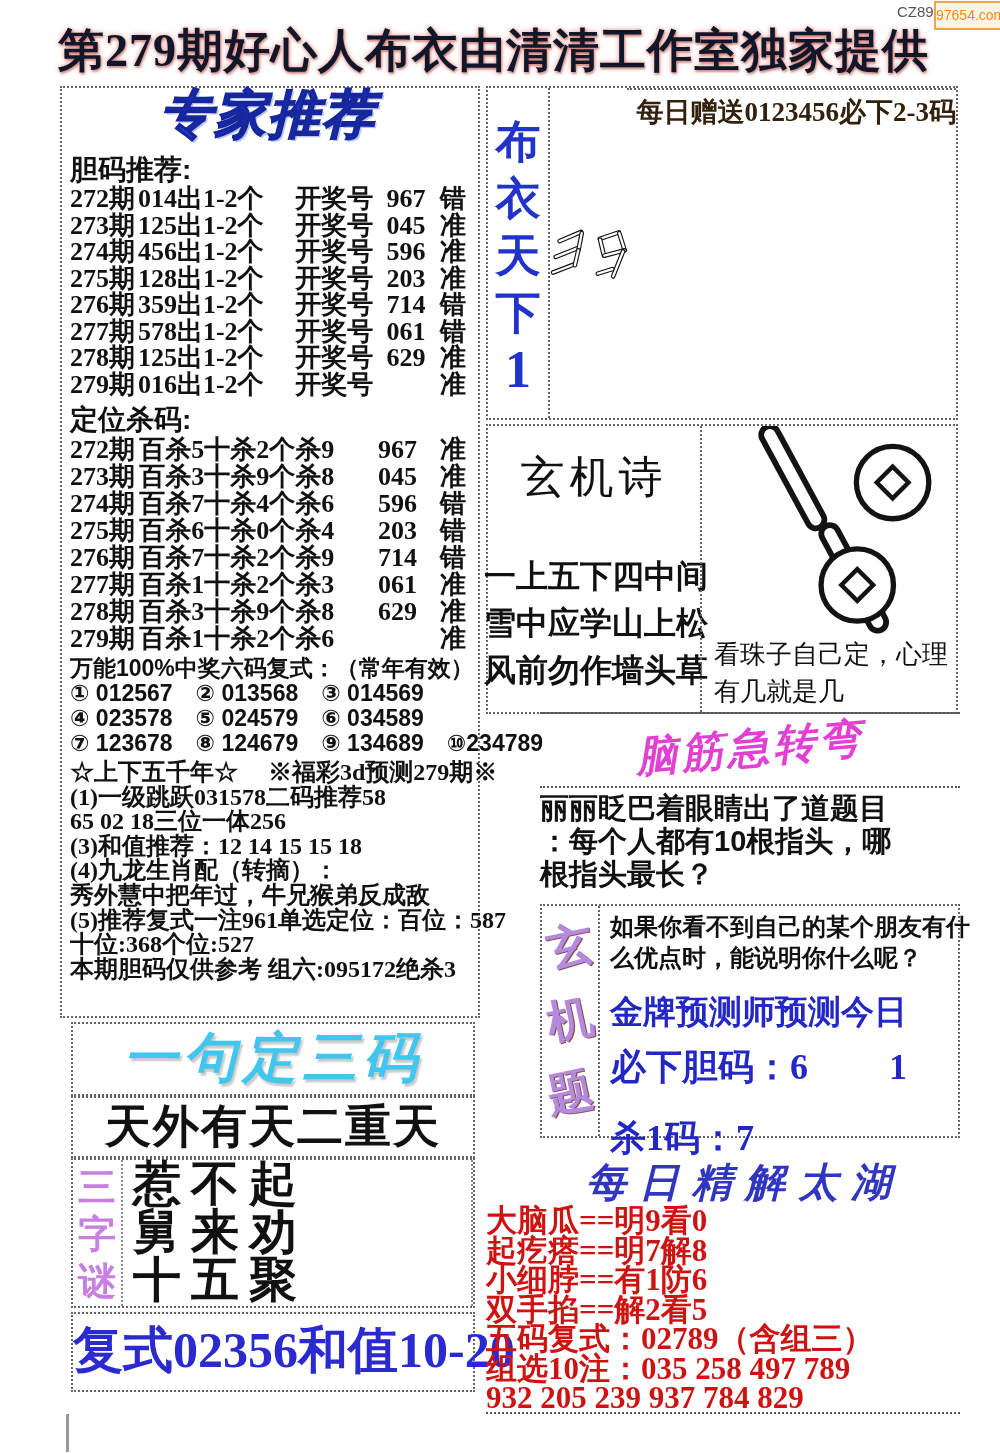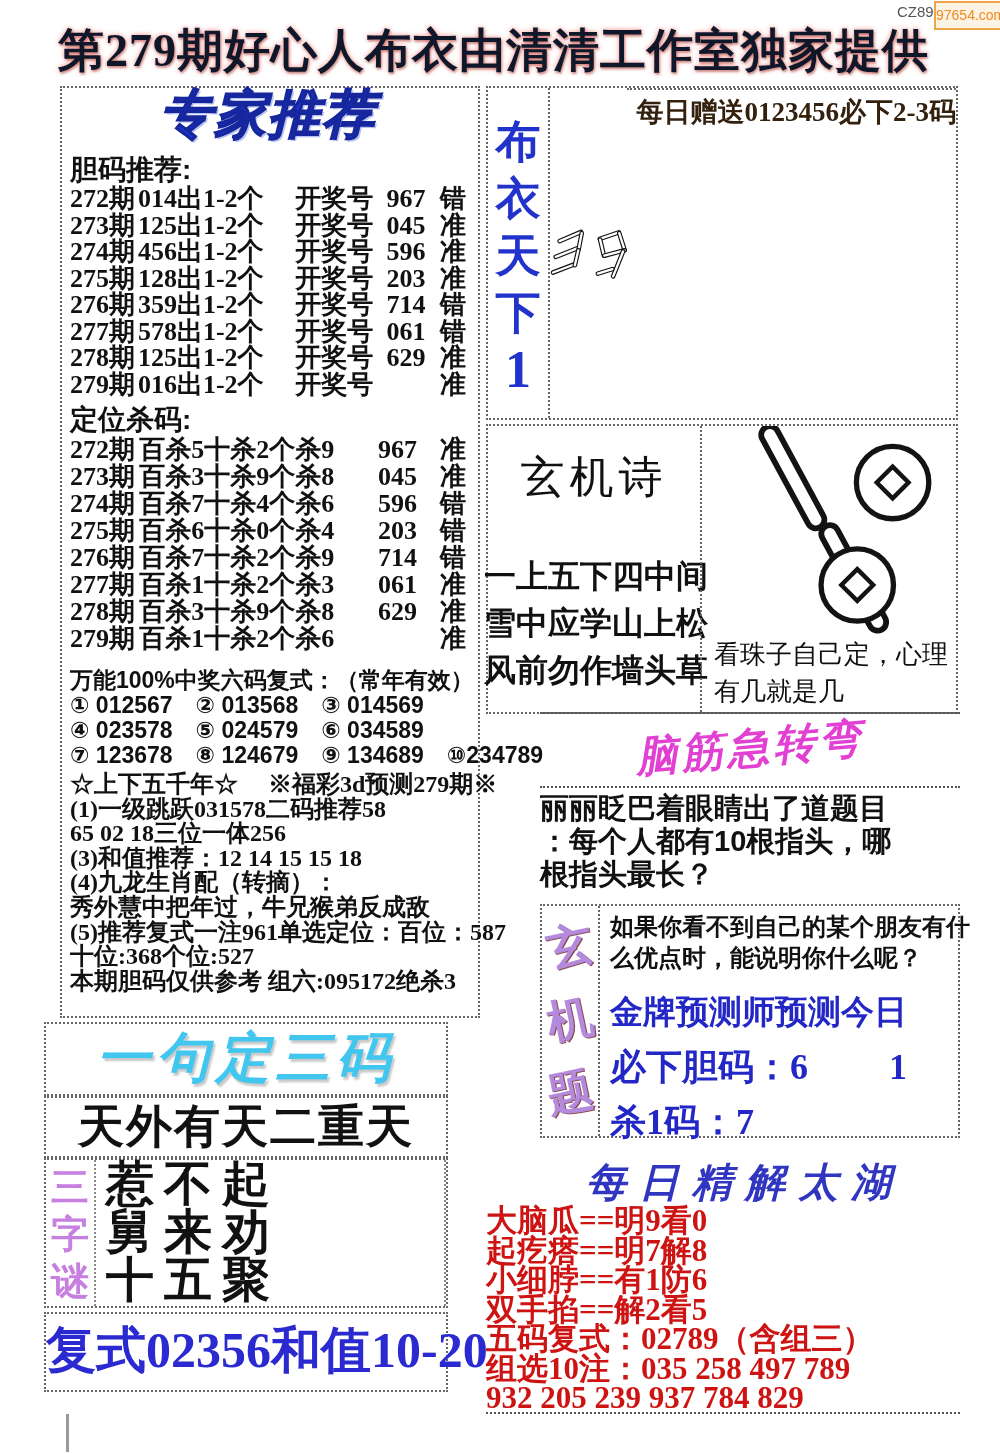--- a/index.html
+++ b/index.html
@@ -23,26 +23,26 @@
     color:#2236d2;letter-spacing:2px;-webkit-text-stroke:1.5px #16279d;
     text-shadow:2px 2px 0 #b9c2ee;white-space:nowrap;}
   .sec-label{font-size:28px;font-weight:bold;line-height:32px;
     font-family:"Liberation Sans","DejaVu Sans",sans-serif;}
   .trow{display:flex;font-size:26px;font-weight:bold;line-height:26.5px;white-space:nowrap;}
   .trow .c0{width:76px;} .trow .c1{width:176px;} .trow .c2{width:102px;}
   .trow .c3{width:60px;} .trow .c4{margin-left:auto;padding-right:6px;}
   .krow{display:flex;font-size:26px;font-weight:bold;line-height:27px;white-space:nowrap;}
   .krow .k0{width:76px;} .krow .k1{width:262px;} .krow .k2{width:68px;}
   .krow .k4{margin-left:auto;padding-right:6px;}
-  .wanneng{margin-top:16px;font-size:23px;font-weight:bold;line-height:25px;
+  .wanneng{margin-top:4px;font-size:23px;font-weight:bold;line-height:25px;
     font-family:"Liberation Sans","DejaVu Sans",sans-serif;white-space:nowrap;}
   .wuqian{margin-top:4px;font-size:24px;font-weight:bold;line-height:24.6px;white-space:nowrap;}
 
   
-  .box-bl{position:absolute;left:44px;width:404px;border:2px dotted #666;box-sizing:border-box;
+  .box-bl{position:absolute;left:71px;width:404px;border:2px dotted #666;box-sizing:border-box;
     text-align:center;background:#fff;}
   .slogan{top:1022px;height:74px;font-size:54px;font-weight:bold;font-style:italic;color:#41c6ef;
     line-height:68px;letter-spacing:6px;text-shadow:2px 3px 2px #c9c9c9;}
   .phrase{top:1096px;height:62px;font-size:46px;font-weight:900;line-height:56px;letter-spacing:2px;
     font-family:"Liberation Sans","DejaVu Sans",sans-serif;}
   .riddlebox{top:1158px;height:150px;display:flex;text-align:left;}
   .riddle-label{width:48px;border-right:2px dotted #888;color:#c77fe0;font-size:38px;font-weight:bold;
     text-align:center;padding-top:4px;}
   .riddle-label .ch{display:block;line-height:47px;}
   .riddle-main{flex:1;border-right:2px dotted #888;font-size:48px;font-weight:900;line-height:48px;
@@ -86,21 +86,21 @@
     box-sizing:border-box;display:flex;}
   .xjt-strip{width:56px;border-right:2px dotted #666;color:#b48ade;font-weight:bold;text-align:center;
     padding-top:4px;}
   .xjt-strip .ch{display:block;font-size:46px;line-height:73px;transform:rotate(-12deg);
     text-shadow:1px 1px 0 #8a4a4a;}
   .xjt-main{flex:1;padding:6px 2px 0 10px;min-width:0;}
   .xjt-q{font-size:24px;font-weight:bold;line-height:31px;white-space:nowrap;}
   .xjt-gold{color:#2327c6;font-weight:bold;white-space:nowrap;}
   .xjt-g1{font-size:33px;margin-top:16px;}
   .xjt-g2{font-size:36px;margin-top:8px;}
-  .xjt-g3{font-size:36px;margin-top:6px;}
+  .xjt-g3{font-size:36px;margin-top:22px;}
 
   .th-box{position:absolute;left:486px;top:1140px;width:474px;height:254px;box-sizing:border-box;
     border-bottom:2px dotted #555;margin-top:20px;}
   .th-title{color:#3136c0;font-size:40px;font-weight:bold;font-style:italic;letter-spacing:13px;
     margin-left:100px;line-height:46px;white-space:nowrap;}
   .th-lines{color:#ce1412;font-weight:900;font-size:31px;line-height:29.5px;white-space:nowrap;}
 
   .tick{position:absolute;left:66px;top:1414px;width:3px;height:38px;background:#999;}
 
   svg line.segb{stroke:#131313;stroke-width:24;stroke-linecap:round;}

